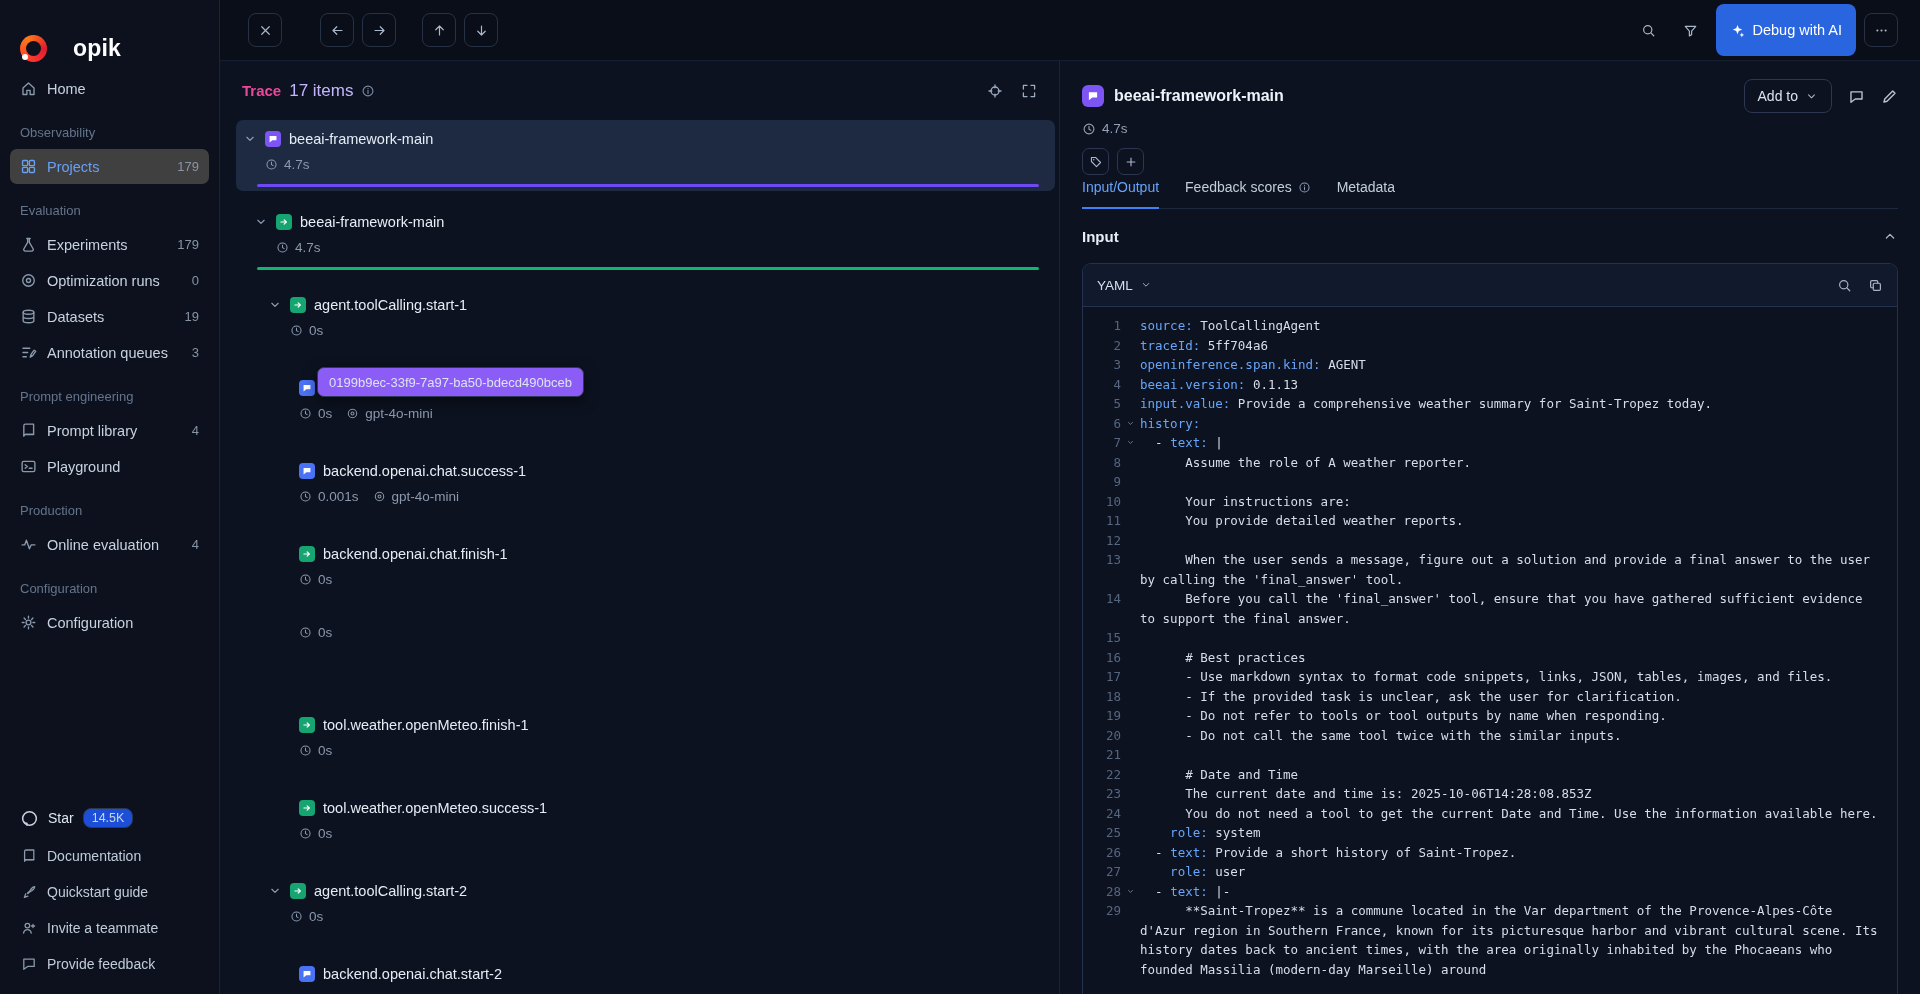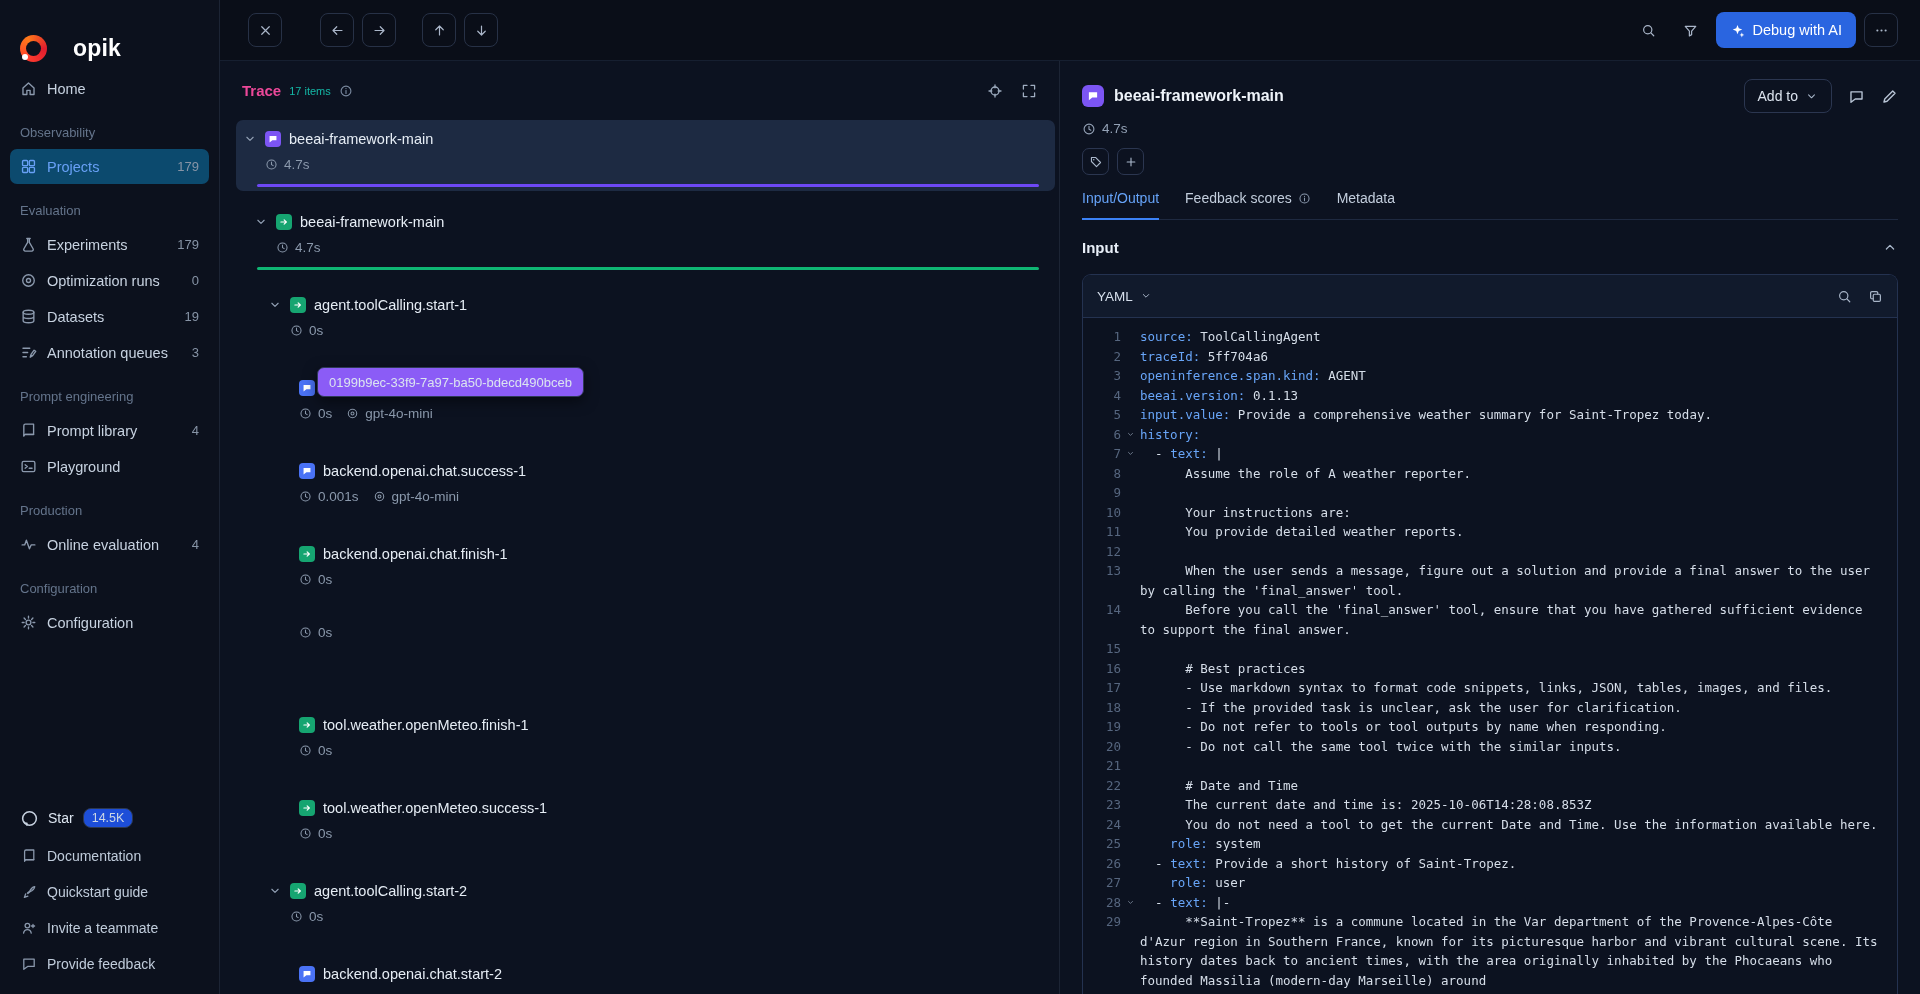--- a/index.html
+++ b/index.html
@@ -13,50 +13,50 @@
 .sidebar{width:220px;flex:none;background:#0c111d;border-right:1px solid #1c2434;display:flex;flex-direction:column}
 .logo-row{height:62px;flex:none;display:flex;align-items:flex-end;gap:26px;padding:0 20px;cursor:pointer}
 .logo-mark{width:27px;height:27px;border-radius:50%;background:conic-gradient(from 210deg,#ff3d2e,#ff7a1a,#e11d2e,#ff3d2e);position:relative;flex:none}
 .logo-mark::after{content:"";position:absolute;inset:6px;border-radius:50%;background:#0c111d}
 .logo-mark::before{content:"";position:absolute;left:2px;bottom:2px;width:6px;height:6px;border-radius:50%;background:#fff;z-index:1}
 .logo-text{font-size:23px;font-weight:bold;color:#fff;letter-spacing:.2px}
 .nav{flex:1;padding-top:8px;overflow:hidden}
 .nav-section{padding:18px 20px 8px;font-size:13px;color:#64748b}
 .nav-item{height:35px;margin:1px 10px;padding:0 10px;border-radius:7px;display:flex;align-items:center;gap:10px;font-size:14.5px;color:#c7d2e0;cursor:pointer}
 .nav-item .icon{width:17px;height:17px;color:#8b99ad;flex:none}
-.nav-item.active{background:#0c4a6e;color:#68a0f6}
+.nav-item.active{background:#404040;color:#68a0f6}
 .nav-item.active .icon{color:#68a0f6}
 .nav-count{margin-left:auto;font-size:13px;color:#8794a6}
 .side-footer{flex:none;padding:8px 0 12px}
 .star-row{display:flex;align-items:center;gap:9px;height:40px;padding:0 20px;cursor:pointer}
 .star-row .icon{width:19px;height:19px;color:#c7d2e0}
 .star-label{font-size:14px;color:#dce5f0}
 .star-pill{font-size:12.5px;color:#cbd6e4;border:1px solid #2c3850;background:#1d4ed8;border-radius:8px;padding:2px 8px}
 .foot-item{display:flex;align-items:center;gap:10px;height:36px;padding:0 21px;font-size:14px;color:#c0ccdb;cursor:pointer}
 .foot-item .icon{width:16px;height:16px;color:#8b99ad;flex:none}
 
 
 .main{flex:1;display:flex;flex-direction:column;min-width:0}
 .topbar{height:60px;flex:none;display:flex;align-items:center;padding:0 22px 0 28px;gap:8px}
 .tb-btn{width:34px;height:34px;border:1px solid #273146;border-radius:8px;display:flex;align-items:center;justify-content:center;color:#aab6c9;flex:none}
 .tb-btn .icon{width:15px;height:15px}
 .tb-ghost{border-color:transparent}
 .tb-gap{width:22px;flex:none}
 .tb-gap-sm{width:10px;flex:none}
 .tb-spacer{flex:1}
-.debug-btn{height:36px;padding:0 14px;border-radius:8px;background:#2a65e0;color:#fff;font-size:14.5px;display:flex;align-items:center;gap:8px;flex:none}
+.debug-btn{height:52px;padding:0 14px;border-radius:8px;background:#2a65e0;color:#fff;font-size:14.5px;display:flex;align-items:center;gap:8px;flex:none}
 .debug-btn .icon{width:15px;height:15px}
 
 .content{flex:1;display:flex;min-height:0;border-top:1px solid #161f30}
 
 
 .trace-panel{width:840px;flex:none;background:#0c1220;border-right:1px solid #1c2434;display:flex;flex-direction:column;min-height:0}
 .trace-header{height:59px;flex:none;display:flex;align-items:center;padding:0 22px;gap:8px}
 .trace-title{font-size:15px;font-weight:bold;color:#ec4899}
-.trace-count{font-size:11px;color:#14b8a6}
+.trace-count{font-size:17px;color:#c4b5fd}
 .trace-header .info{width:14px;height:14px;color:#7b8aa0}
 .th-actions{margin-left:auto;display:flex;gap:18px;color:#9fadc0}
 .th-actions .icon{width:16px;height:16px;cursor:pointer}
 .trace-tree{flex:1;min-height:0;overflow:hidden;position:relative}
 .trace-row{height:83px;position:relative;cursor:pointer}
 .tr-hl{position:absolute;left:16px;right:4px;top:0;bottom:12px;background:#1d2a42;border-radius:7px}
 .tr-main{position:relative;display:flex;align-items:center;gap:8px;padding-top:7px;height:30px;z-index:1}
 .tr-chevron{width:14px;height:14px;color:#93a1b5;flex:none}
 .tr-icon{width:16px;height:16px;border-radius:4px;flex:none;display:flex;align-items:center;justify-content:center}
 .tr-icon svg{width:10px;height:10px;display:block}
@@ -80,21 +80,21 @@
 .dp-title{font-size:16px;font-weight:bold;color:#eef3f9}
 .dp-actions{margin-left:auto;display:flex;align-items:center;gap:16px}
 .addto-btn{height:34px;padding:0 13px;border:1px solid #2b3650;border-radius:8px;color:#dbe3ee;font-size:14px;display:flex;align-items:center;gap:7px}
 .addto-btn .icon{width:13px;height:13px;color:#aab8cb}
 .dp-actions>.icon{width:17px;height:17px;color:#b9c5d6;cursor:pointer}
 .dp-dur{display:flex;align-items:center;gap:6px;margin-top:8px;font-size:13.5px;color:#94a2b6;flex:none}
 .dp-dur .icon{width:14px;height:14px}
 .dp-tags{display:flex;align-items:center;gap:8px;margin-top:12px;flex:none}
 .tag-btn{width:27px;height:27px;border:1px solid #2b3650;border-radius:7px;display:flex;align-items:center;justify-content:center;color:#aab8cb}
 .tag-btn .icon{width:14px;height:14px}
-.dp-tabs{display:flex;gap:26px;margin-top:15px;border-bottom:1px solid #1e2940;flex:none}
+.dp-tabs{display:flex;gap:26px;margin-top:4px;border-bottom:1px solid #1e2940;flex:none}
 .dp-tab{padding-bottom:12px;font-size:14px;color:#c3cedd;display:flex;align-items:center;gap:6px;cursor:pointer;border-bottom:2px solid transparent;margin-bottom:-1px}
 .dp-tab.active{color:#66a3f8;border-bottom-color:#3c82f6}
 .dp-tab .icon{width:13px;height:13px;color:#8b99ad}
 .input-row{height:54px;flex:none;display:flex;align-items:center;justify-content:space-between;cursor:pointer}
 .input-title{font-size:15px;font-weight:bold;color:#e8eef7}
 .input-row .icon{width:16px;height:16px;color:#aab8cb}
 .code-card{flex:1;min-height:0;border:1px solid #243250;border-bottom:none;border-radius:9px 9px 0 0;display:flex;flex-direction:column;overflow:hidden}
 .code-head{height:43px;flex:none;display:flex;align-items:center;padding:0 14px;background:#111a2c;border-bottom:1px solid #243250}
 .fmt-btn{display:flex;align-items:center;gap:7px;font-size:13.5px;color:#d6dfec}
 .fmt-btn .icon{width:12px;height:12px;color:#aab8cb}

